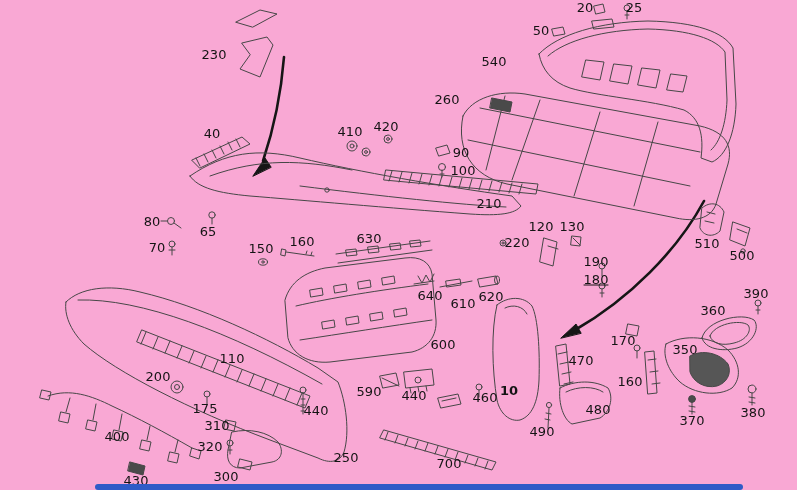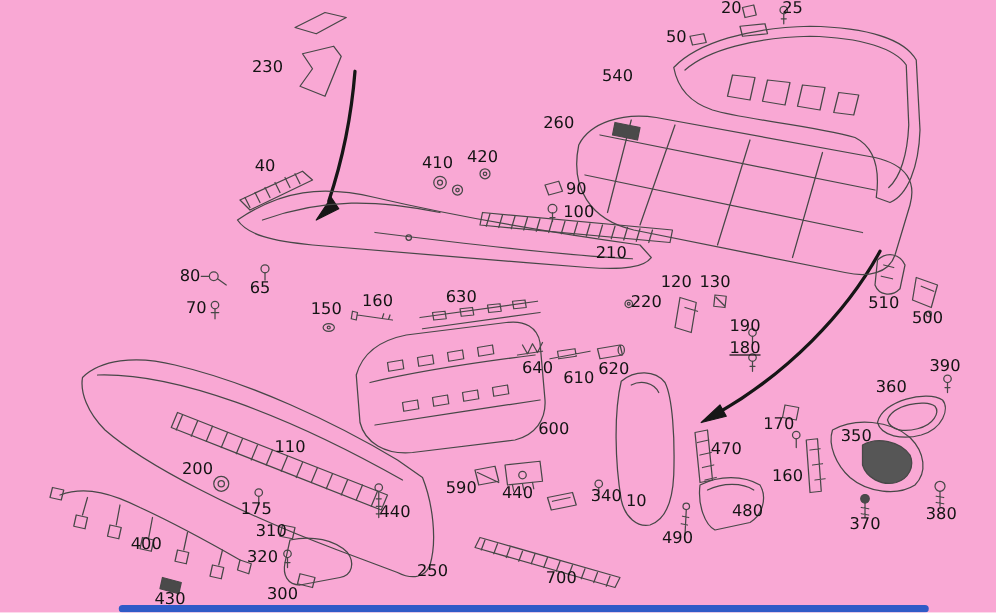--- a/index.html
+++ b/index.html
@@ -249,22 +249,22 @@
       <span class="part-label" style="left: 713px; top: 310px; color: rgb(20, 20, 20);">360</span>
       <span class="part-label" style="left: 623px; top: 340px; color: rgb(20, 20, 20);">170</span>
       <span class="part-label" style="left: 443px; top: 344px; color: rgb(20, 20, 20);">600</span>
       <span class="part-label" style="left: 685px; top: 349px; color: rgb(20, 20, 20);">350</span>
       <span class="part-label" style="left: 232px; top: 358px; color: rgb(20, 20, 20);">110</span>
       <span class="part-label" style="left: 581px; top: 360px; color: rgb(20, 20, 20);">470</span>
       <span class="part-label" style="left: 158px; top: 376px; color: rgb(20, 20, 20);">200</span>
       <span class="part-label" style="left: 630px; top: 381px; color: rgb(20, 20, 20);">160</span>
       <span class="part-label" style="left: 369px; top: 391px; color: rgb(20, 20, 20);">590</span>
       <span class="part-label" style="left: 414px; top: 395px; color: rgb(20, 20, 20);">440</span>
-      <span class="part-label" style="left: 485px; top: 397px; color: rgb(20, 20, 20);">340</span>
-      <span class="part-label" style="left: 509px; top: 401px; color: rgb(20, 20, 20);">10</span>
+      <span class="part-label" style="left: 485px; top: 397px; color: rgb(20, 20, 20);">460</span>
+      <span class="part-label" style="left: 509px; top: 390px; color: rgb(20, 20, 20); font-weight: bold;">10</span>
       <span class="part-label" style="left: 205px; top: 408px; color: rgb(20, 20, 20);">175</span>
       <span class="part-label" style="left: 598px; top: 409px; color: rgb(20, 20, 20);">480</span>
       <span class="part-label" style="left: 316px; top: 410px; color: rgb(20, 20, 20);">440</span>
       <span class="part-label" style="left: 753px; top: 412px; color: rgb(20, 20, 20);">380</span>
       <span class="part-label" style="left: 692px; top: 420px; color: rgb(20, 20, 20);">370</span>
       <span class="part-label" style="left: 217px; top: 425px; color: rgb(20, 20, 20);">310</span>
       <span class="part-label" style="left: 542px; top: 431px; color: rgb(20, 20, 20);">490</span>
       <span class="part-label" style="left: 117px; top: 436px; color: rgb(20, 20, 20);">400</span>
       <span class="part-label" style="left: 210px; top: 446px; color: rgb(20, 20, 20);">320</span>
       <span class="part-label" style="left: 346px; top: 457px; color: rgb(20, 20, 20);">250</span>

